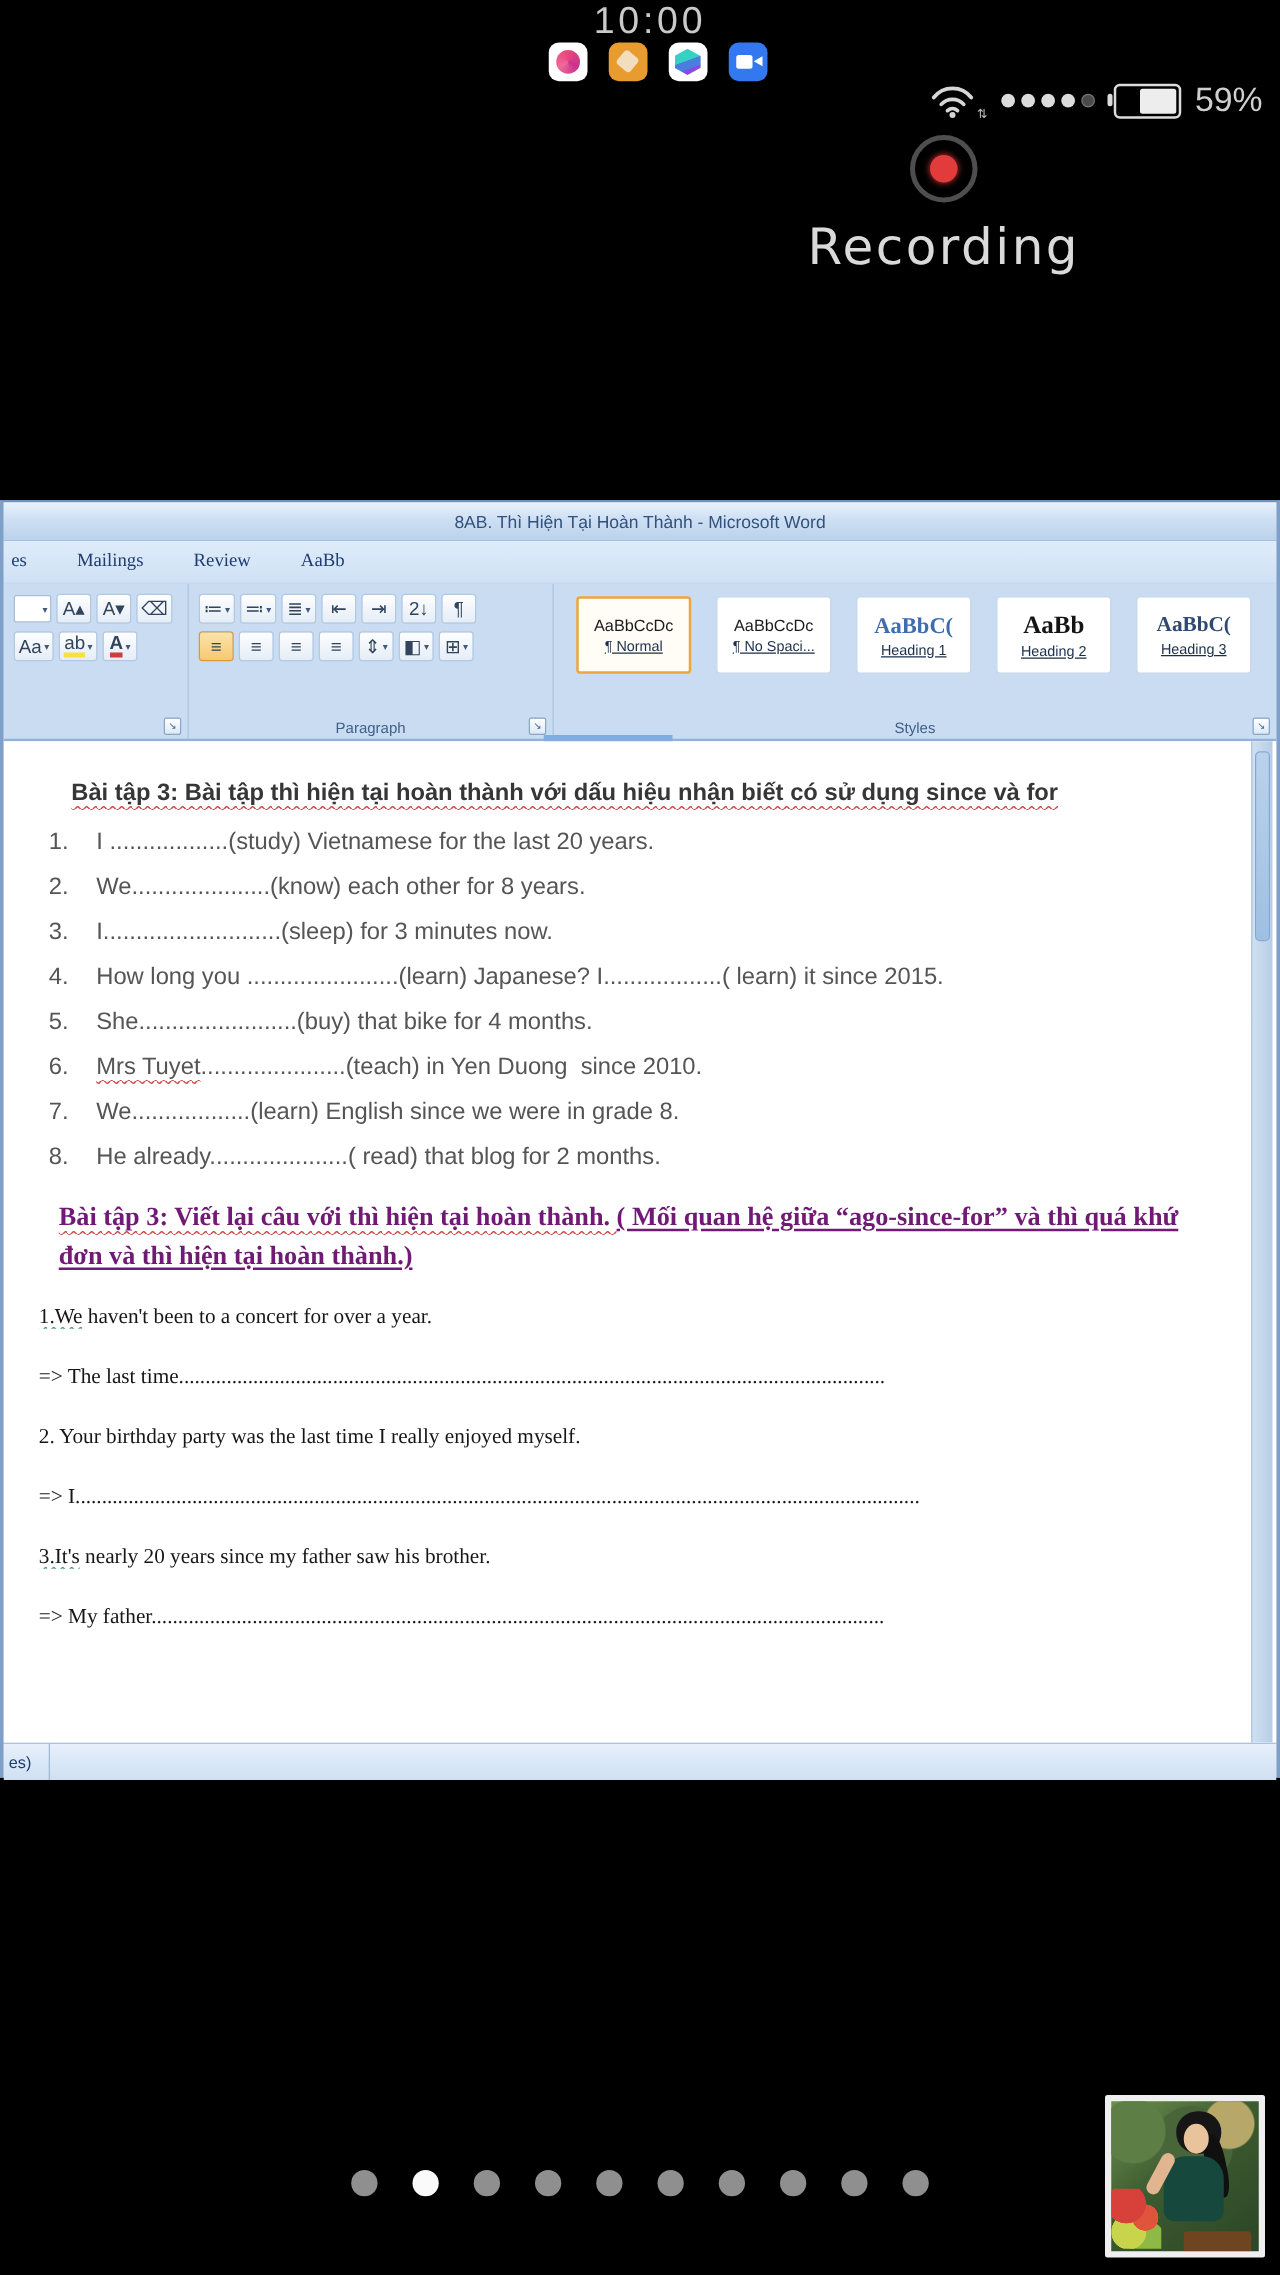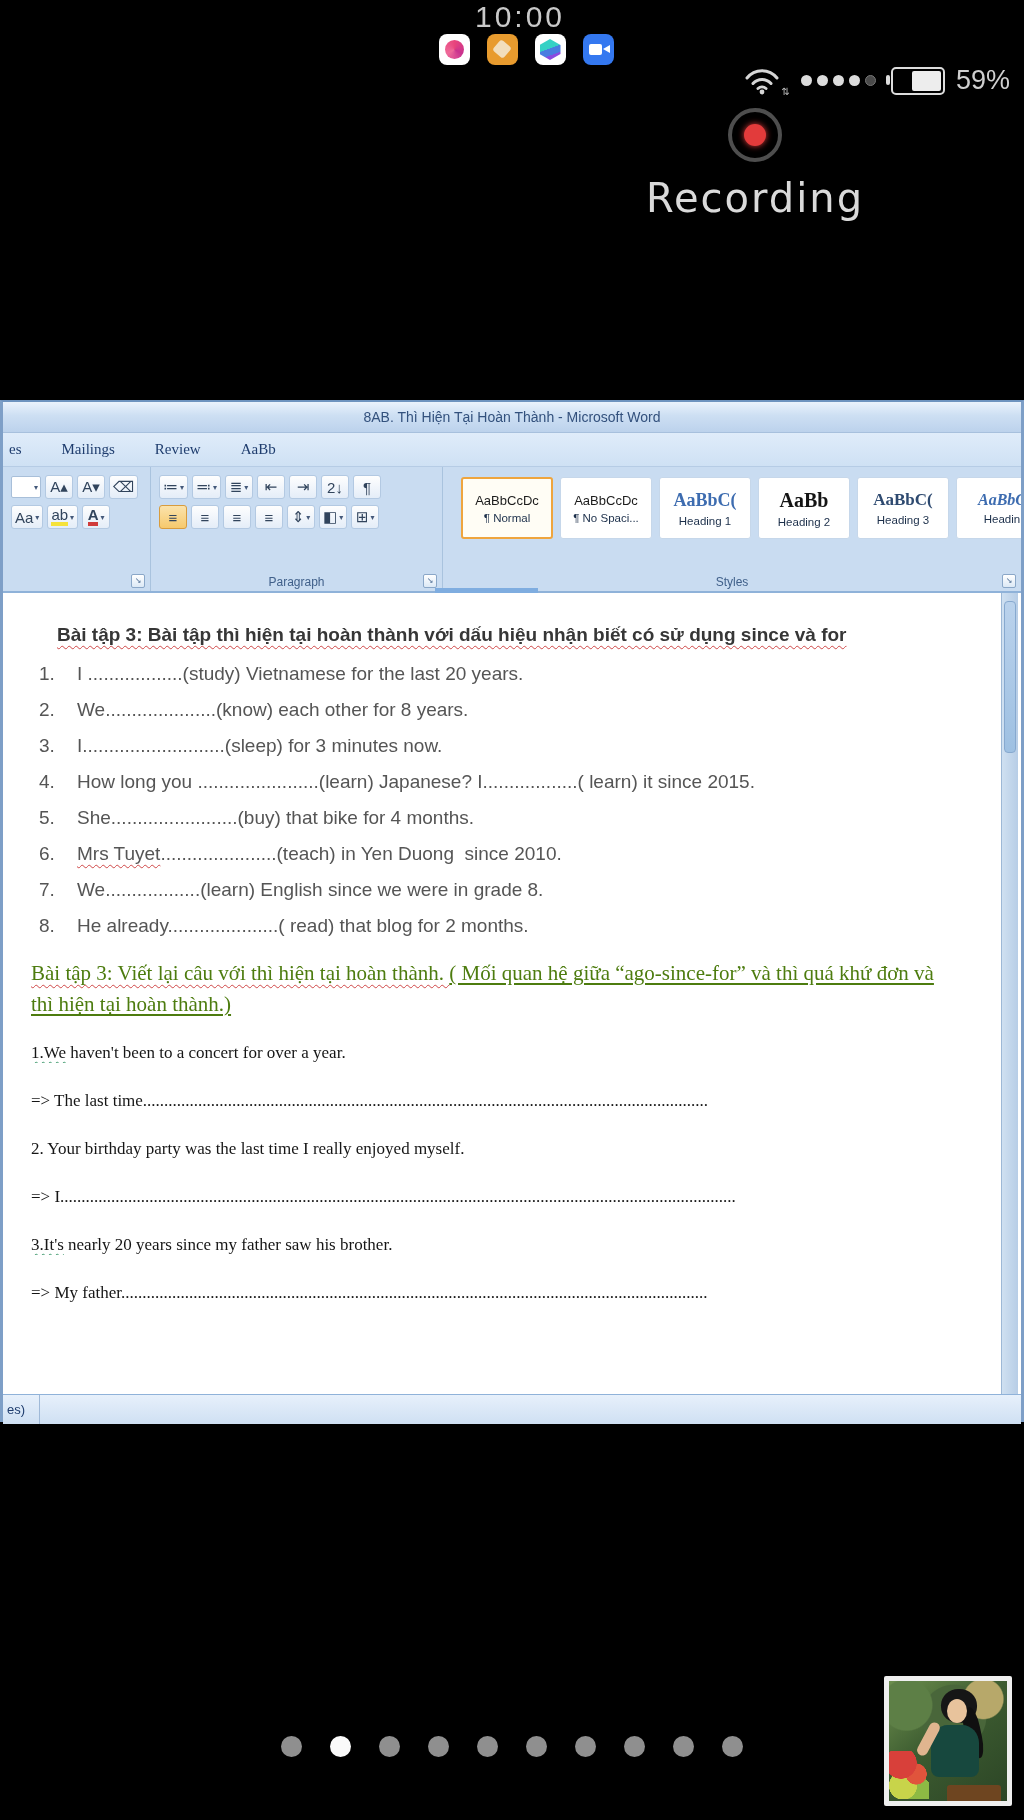--- a/index.html
+++ b/index.html
@@ -64,25 +64,25 @@
       font-size:15px;color:#31445c;box-sizing:border-box;}
   .rbtn .dd{font-size:8px;margin-left:2px;color:#44597a;}
   .rbtn.active-orange{background:linear-gradient(#fbe3ac,#f6c96d);border-color:#d89c3e;}
   .combo-sliver{width:30px;height:22px;background:#fff;border:1px solid #a8bfd9;border-radius:2px;
       display:flex;align-items:center;justify-content:flex-end;font-size:8px;color:#44597a;padding-right:2px;box-sizing:border-box;}
   .glyph-underline-y{border-bottom:4px solid #f5e23a;line-height:14px;}
   .glyph-underline-r{border-bottom:4px solid #d03b3b;line-height:14px;font-weight:bold;}
   .grp-label{position:absolute;bottom:2px;left:0;right:0;text-align:center;font-size:12px;color:#40608a;}
   .launch{position:absolute;bottom:3px;right:5px;width:12px;height:12px;border:1px solid #8aa7c8;border-radius:2px;
       font-size:8px;line-height:11px;color:#4a6a92;text-align:center;background:linear-gradient(#fff,#dce9f6);}
-  .chips{display:flex;gap:7px;padding:4px 0 0 14px;}
+  .chips{display:flex;gap:20px;padding:4px 0 0 14px;}
   .chip{width:92px;flex:0 0 92px;height:62px;background:#fff;border:1px solid #c6d7ea;border-radius:3px;
       display:flex;flex-direction:column;align-items:center;justify-content:center;gap:4px;box-sizing:border-box;}
   .chip.selected{border:2px solid #efa53e;background:#fffdf5;}
-  .chip-label{font-size:11.5px;color:#1c2f4a;white-space:nowrap;}
+  .chip-label{font-size:11.5px;color:#1c2f4a;white-space:nowrap;text-decoration:underline;}
   .s-normal,.s-nospace{font-size:13px;color:#1c1c1c;white-space:nowrap;}
   .serif{font-family:"Liberation Serif","DejaVu Serif",serif;}
   .s-h1{font-size:18px;font-weight:bold;color:#3d6cb0;white-space:nowrap;}
   .s-h2{font-size:20px;font-weight:bold;color:#141414;white-space:nowrap;}
   .s-h3{font-size:17px;font-weight:bold;color:#2e4a70;white-space:nowrap;}
   .s-h4{font-size:16px;font-weight:bold;font-style:italic;color:#3d6cb0;white-space:nowrap;}
 
   .w-sel-rect{position:absolute;left:432px;top:186px;width:103px;height:27px;background:#7fade0;}
 
   .w-doc{position:relative;height:801px;background:#fff;padding:24px 56px 0 28px;box-sizing:border-box;overflow:hidden;}
@@ -94,22 +94,22 @@
   .doc-h1{font-size:19px;font-weight:bold;color:#363636;line-height:27px;margin:4px 0 14px 26px;width:910px;}
   .wavy-red{text-decoration:underline;text-decoration-style:wavy;text-decoration-color:#cf4747;
       text-decoration-thickness:1px;text-underline-offset:4px;}
   .wavy-green{text-decoration:underline;text-decoration-style:wavy;text-decoration-color:#3f9a6e;
       text-decoration-thickness:1px;text-underline-offset:3px;}
   .ex1{color:#555;}
   .ex1-row{display:flex;font-size:19px;line-height:24px;margin-bottom:12px;color:#555;}
   .ex1-num{width:46px;flex:0 0 46px;padding-left:8px;box-sizing:border-box;}
   .ex1-txt{flex:1;white-space:pre-wrap;}
   .ex1-row.justify .ex1-txt{text-align:justify;}
-  .doc-h2{font-family:"Liberation Serif","DejaVu Serif",serif;font-size:21px;font-weight:normal;color:#4d7c0f;
-      line-height:31px;margin:20px 0 22px 0;width:925px;}
+  .doc-h2{font-family:"Liberation Serif","DejaVu Serif",serif;font-size:21px;font-weight:bold;color:#701a75;
+      line-height:31px;margin:20px 0 22px 16px;width:925px;}
   .h2-note{text-decoration:underline;text-decoration-thickness:2px;text-underline-offset:3px;}
   .ex2 p{font-family:"Liberation Serif","DejaVu Serif",serif;font-size:17px;color:#161616;
       margin:0 0 27px 0;line-height:21px;white-space:pre-wrap;overflow:hidden;max-height:22px;}
 
   .w-status{height:29px;background:linear-gradient(#e7f0fb,#cfe0f3);border-top:1px solid #8fb2d9;
       display:flex;align-items:center;font-size:13px;color:#1f3d6e;padding-left:4px;}
   .w-status .divider{height:100%;border-left:1px solid #9fb9d8;margin-left:14px;}
 
   
   .pager{position:absolute;top:1736px;left:0;right:0;display:flex;justify-content:center;gap:28px;}

